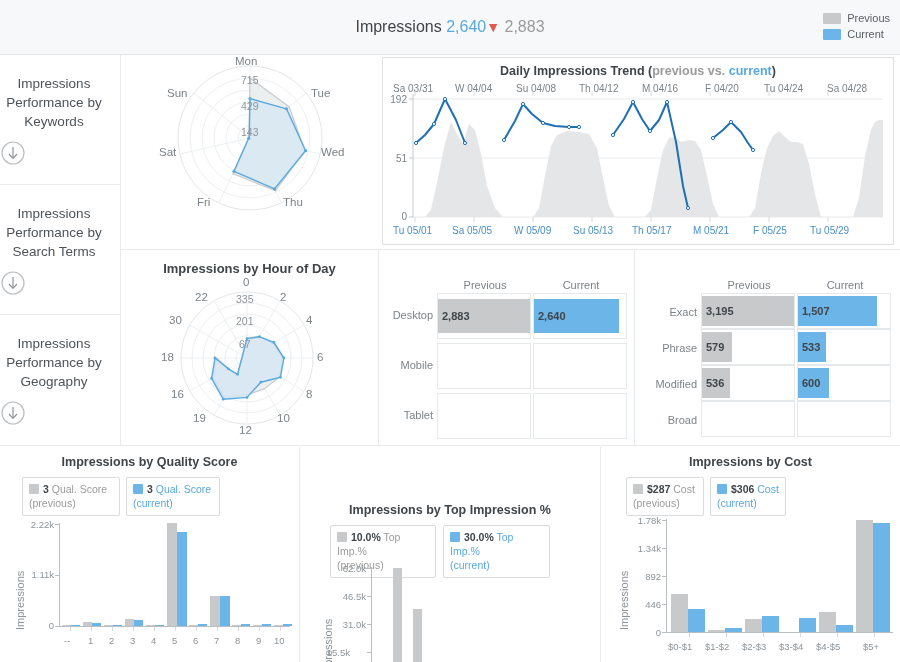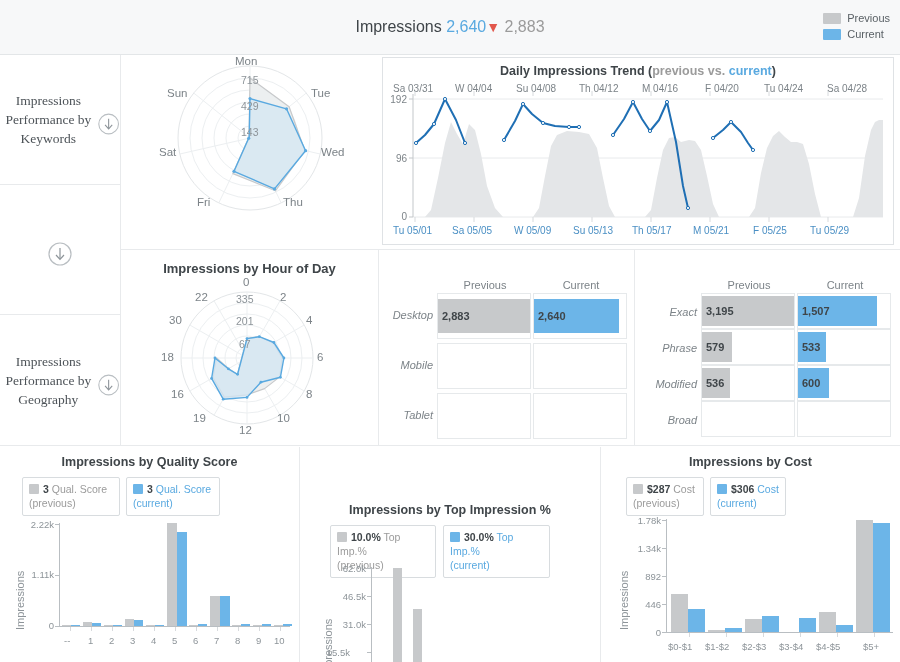--- a/index.html
+++ b/index.html
@@ -28,21 +28,21 @@
     position:absolute;right:10px;top:12px;font-size:11px;color:#5a6166;
   }
   .legend-top .row{display:flex;align-items:center;margin-bottom:4px;}
   .legend-top .sw{width:18px;height:11px;margin-right:6px;border-radius:1px;}
 
   .sidebar{position:absolute;left:0;top:55px;width:120px;height:390px;background:#fff;}
   .side-card{
     position:relative;width:120px;height:130px;
     border-bottom:1px solid #e8eaec;
     box-sizing:border-box;
-    display:flex;flex-direction:row;align-items:center;justify-content:center;font-family:Liberation Serif, serif;
+    display:flex;flex-direction:column;align-items:flex-start;justify-content:center;
   }
   .side-card .cap{
     font-size:13.5px;line-height:19px;color:#4d5358;text-align:center;
     width:108px;
   }
   .dl-ico{margin-top:9px;width:26px;height:26px;}
 
   .panel{position:absolute;background:#fff;box-sizing:border-box;}
   .panel .ptitle{
     text-align:center;font-size:13px;font-weight:bold;color:#3f4549;
@@ -63,21 +63,21 @@
   }
   .trend .ttl{text-align:center;font-size:12.5px;font-weight:bold;color:#3f4549;padding-top:6px;}
   .trend .ttl .g{color:#9b9b9b;font-weight:bold;}
   .trend .ttl .b{color:#59a9e0;font-weight:bold;}
   .tx-top{position:absolute;font-size:10px;color:#7c8388;}
   .tx-bot{position:absolute;font-size:10px;color:#4a8fc4;}
   .ty{position:absolute;font-size:10px;color:#7c8388;text-align:right;}
 
   
   .mx-col{position:absolute;font-size:11px;color:#7c8388;text-align:center;}
-  .mx-row{position:absolute;font-size:11px;color:#7c8388;text-align:right;font-style:italic;}
+  .mx-row{position:absolute;font-size:11px;color:#7c8388;text-align:right;}
   .cell{position:absolute;border:1px solid #e6e9eb;box-sizing:border-box;background:#fff;}
   .bar-prev{position:absolute;background:#c7c9cb;}
   .bar-cur{position:absolute;background:#6cb5e8;}
   .bval{position:absolute;font-size:11px;color:#3f4549;font-weight:bold;}
 
   
   .bpanel{position:absolute;top:447px;height:215px;background:#fff;box-sizing:border-box;}
   .bpanel .btitle{text-align:center;font-size:12.5px;font-weight:bold;color:#3f4549;padding-top:8px;}
   .lg{
     position:absolute;border:1px solid #d8dcdf;border-radius:2px;
@@ -125,20 +125,21 @@
 <div class="sidebar">
   <div class="side-card">
     <div class="cap">Impressions Performance by Keywords</div>
     <svg class="dl-ico" viewBox="0 0 26 26">
       <circle cx="13" cy="13" r="11" fill="none" stroke="#b9bec2" stroke-width="1.2"></circle>
       <line x1="13" y1="7" x2="13" y2="18" stroke="#8d9499" stroke-width="1.2"></line>
       <polyline points="9,14 13,18.4 17,14" fill="none" stroke="#8d9499" stroke-width="1.2"></polyline>
     </svg>
   </div>
   <div class="side-card">
+    <div class="cap">Impressions Performance by Search Terms</div>
     <svg class="dl-ico" viewBox="0 0 26 26">
       <circle cx="13" cy="13" r="11" fill="none" stroke="#b9bec2" stroke-width="1.2"></circle>
       <line x1="13" y1="7" x2="13" y2="18" stroke="#8d9499" stroke-width="1.2"></line>
       <polyline points="9,14 13,18.4 17,14" fill="none" stroke="#8d9499" stroke-width="1.2"></polyline>
     </svg>
   </div>
   <div class="side-card" style="border-bottom:none">
     <div class="cap">Impressions Performance by Geography</div>
     <svg class="dl-ico" viewBox="0 0 26 26">
       <circle cx="13" cy="13" r="11" fill="none" stroke="#b9bec2" stroke-width="1.2"></circle>
@@ -213,21 +214,21 @@
   <span class="tx-top" style="left:10px;top:25px">Sa 03/31</span>
   <span class="tx-top" style="left:72px;top:25px">W 04/04</span>
   <span class="tx-top" style="left:133px;top:25px">Su 04/08</span>
   <span class="tx-top" style="left:196px;top:25px">Th 04/12</span>
   <span class="tx-top" style="left:259px;top:25px">M 04/16</span>
   <span class="tx-top" style="left:322px;top:25px">F 04/20</span>
   <span class="tx-top" style="left:381px;top:25px">Tu 04/24</span>
   <span class="tx-top" style="left:444px;top:25px">Sa 04/28</span>
 
   <span class="ty" style="left:2px;top:36px;width:22px">192</span>
-  <span class="ty" style="left:2px;top:95px;width:22px">96</span>
+  <span class="ty" style="left:2px;top:95px;width:22px">51</span>
   <span class="ty" style="left:2px;top:153px;width:22px">0</span>
 
   <svg width="512" height="188" viewBox="0 0 512 188" style="position:absolute;left:0;top:0">
     <g>
       <line x1="30" y1="41" x2="500" y2="41" stroke="#e8eaec" stroke-width="1"></line>
       <line x1="30" y1="100" x2="500" y2="100" stroke="#e8eaec" stroke-width="1"></line>
       <line x1="30" y1="159" x2="500" y2="159" stroke="#e8eaec" stroke-width="1"></line>
       <line x1="30" y1="36" x2="30" y2="159" stroke="#c3c7ca" stroke-width="1"></line>
       <g stroke="#c3c7ca" stroke-width="1">
         <line x1="26" y1="41" x2="30" y2="41"></line>

